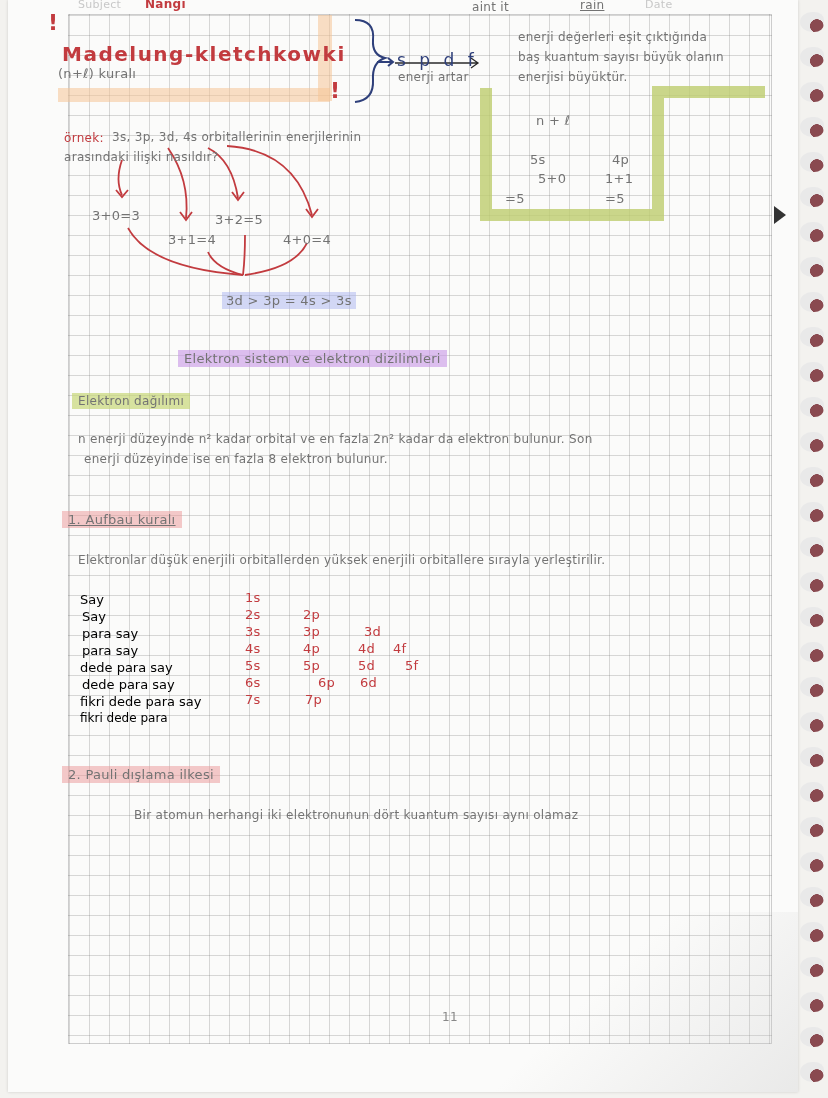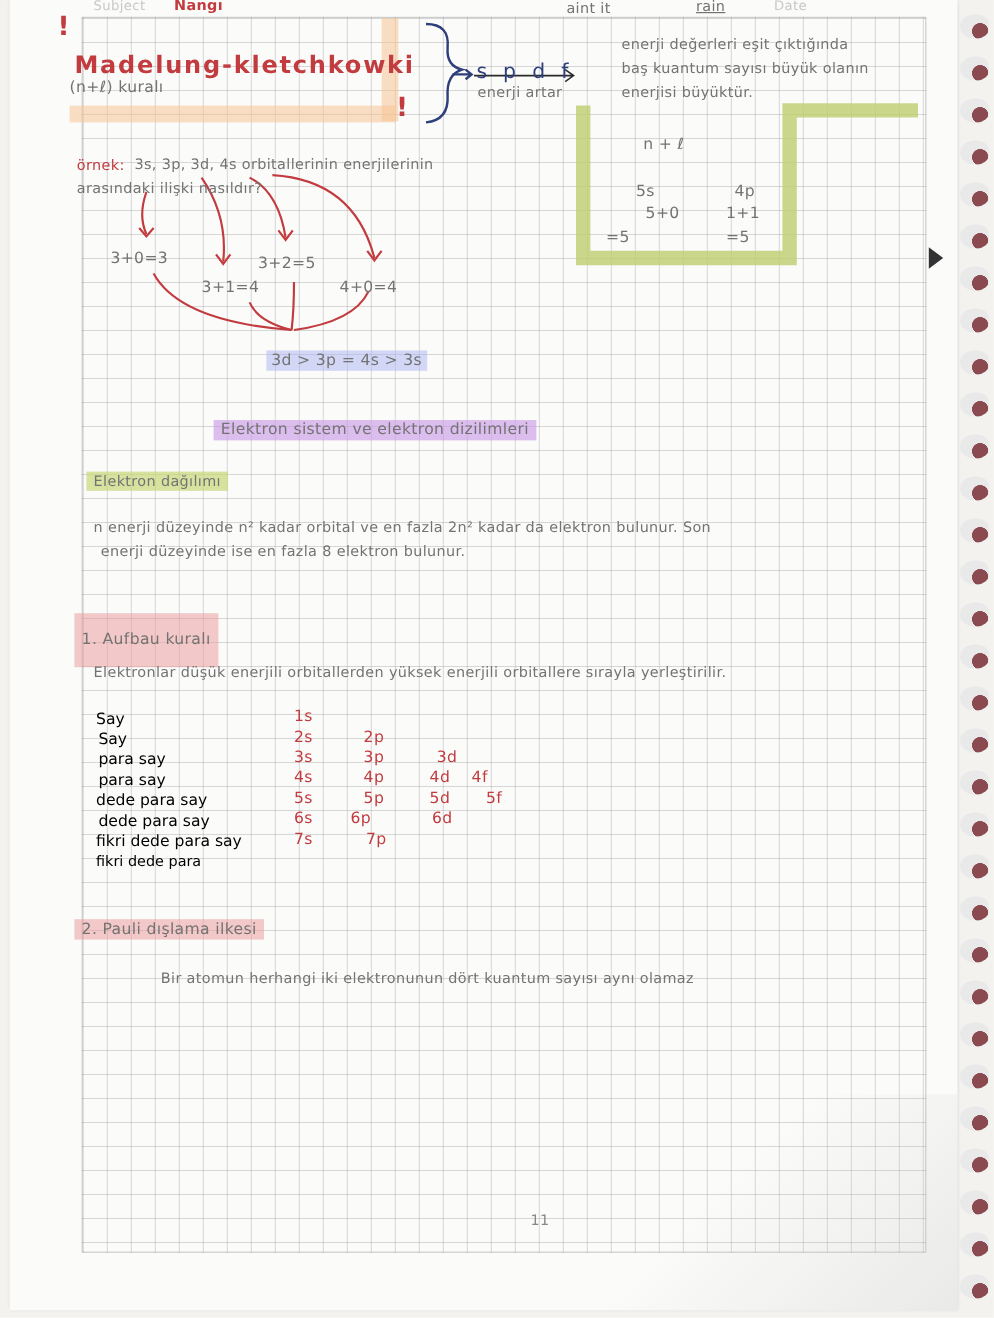--- a/index.html
+++ b/index.html
@@ -116,21 +116,21 @@
 <div class="hw mid" style="left:168px;top:232px;">3+1=4</div>
 <div class="hw mid" style="left:215px;top:212px;">3+2=5</div>
 <div class="hw mid" style="left:283px;top:232px;">4+0=4</div>
 <div class="hw mid hl-blue" style="left:203px;top:292px;padding:1px 4px;margin-left:19px;">3d &gt; 3p = 4s &gt; 3s</div>
 
 <div class="hw mid hl-purple" style="left:178px;top:350px;padding:1px 6px;">Elektron sistem ve elektron dizilimleri</div>
 <div class="hw small hl-green" style="left:72px;top:393px;padding:1px 6px;">Elektron dağılımı</div>
 <div class="hw small" style="left:78px;top:432px;">n enerji düzeyinde n² kadar orbital ve en fazla 2n² kadar da elektron bulunur. Son</div>
 <div class="hw small" style="left:68px;top:452px;margin-left:16px;">enerji düzeyinde ise en fazla 8 elektron bulunur.</div>
 
-<div class="hw mid hl-pink" style="left:62px;top:511px;padding:15px 6px;">1. Aufbau kuralı</div>
+<div class="hw mid hl-pink" style="left:62px;top:511px;padding:1px 6px;text-decoration:underline;">1. Aufbau kuralı</div>
 <div class="hw small" style="left:78px;top:553px;">Elektronlar düşük enerjili orbitallerden yüksek enerjili orbitallere sırayla yerleştirilir.</div>
 
 <div>
   <div class="aufbau-row" style="left:80px;top:592px;">
     <span>Say</span>
   </div>
   <div class="hw red mid" style="left:245px;top:590px;">1s</div>
 
   <div class="aufbau-row" style="left:82px;top:609px;">
     <span>Say</span>
@@ -158,21 +158,21 @@
   </div>
   <div class="hw red mid" style="left:245px;top:658px;">5s</div>
   <div class="hw red mid" style="left:303px;top:658px;">5p</div>
   <div class="hw red mid" style="left:358px;top:658px;">5d</div>
   <div class="hw red mid" style="left:405px;top:658px;">5f</div>
 
   <div class="aufbau-row" style="left:82px;top:677px;">
     <span>dede para say</span>
   </div>
   <div class="hw red mid" style="left:245px;top:675px;">6s</div>
-  <div class="hw red mid" style="left:292px;top:675px;text-align:center;">6p</div>
+  <div class="hw red mid" style="left:318px;top:675px;text-align:center;">6p</div>
   <div class="hw red mid" style="left:360px;top:675px;">6d</div>
 
   <div class="aufbau-row" style="left:80px;top:694px;">
     <span>fikri dede para say</span>
   </div>
   <div class="hw red mid" style="left:245px;top:692px;">7s</div>
   <div class="hw red mid" style="left:305px;top:692px;">7p</div>
 
   <div class="aufbau-row" style="left:80px;top:711px;font-size:12px;">
     <span>fikri dede para</span>

